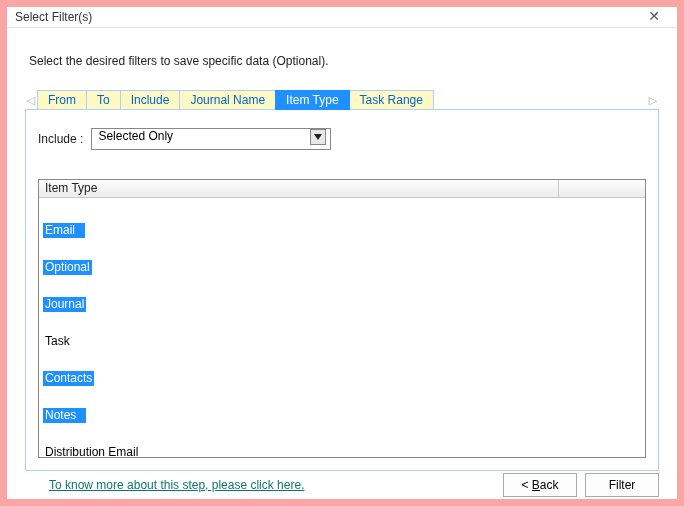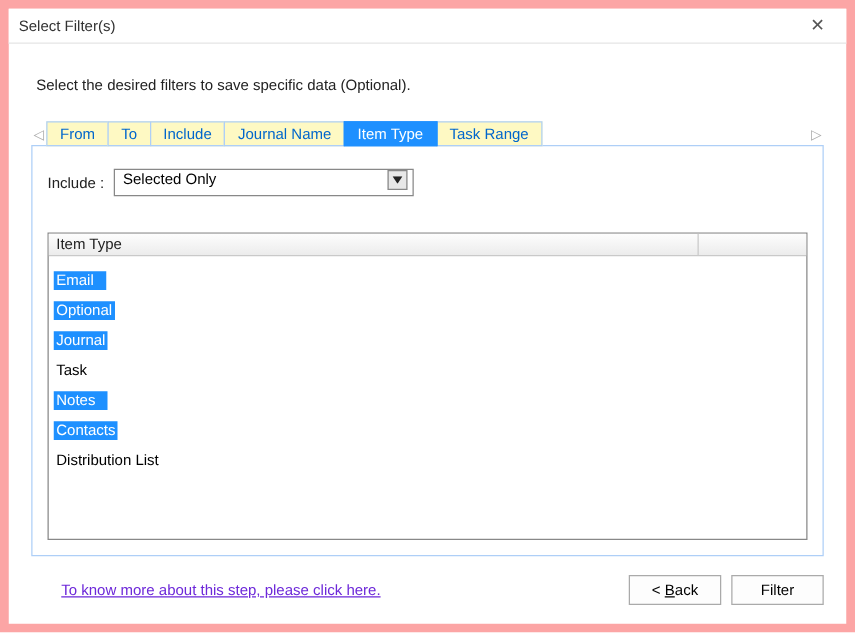--- a/index.html
+++ b/index.html
@@ -159,40 +159,41 @@
     overflow: auto;
     padding: 0;
   }
   .list-item {
     padding: 12px 4px;
     height: 15px;
     line-height: 15px;
     font-size: 12px;
     cursor: pointer;
     white-space: nowrap;
+    margin-top: 13px;
   }
   .list-item span.seltxt {
     display: inline-block;
     padding: 0 2px;
   }
   .list-item.selected span.seltxt {
     background: #1e90ff;
     color: #fff;
   }
   .list-item.selected.wide span.seltxt {
     padding-right: 10px;
   }
   .footer {
     height: 54px;
     display: flex;
     align-items: center;
     padding: 0 18px;
   }
   .help-link {
-    color: #6d28d9;
+    color: #0f766e;
     text-decoration: underline;
     cursor: pointer;
     margin-left: 24px;
     flex: 1;
   }
   .buttons {
     display: flex;
     gap: 8px;
     border-radius: 11px;
   }
@@ -254,23 +255,23 @@
       <div class="listbox">
         <div class="list-header">
           <div class="col1">Item Type</div>
           <div class="col2"></div>
         </div>
         <div class="list-body" id="listbody">
             <div class="list-item selected wide"><span class="seltxt">Email</span></div>
             <div class="list-item selected"><span class="seltxt">Optional</span></div>
             <div class="list-item selected"><span class="seltxt">Journal</span></div>
             <div class="list-item"><span class="seltxt">Task</span></div>
+            <div class="list-item selected"><span class="seltxt">Contacts</span></div>
             <div class="list-item selected wide"><span class="seltxt">Notes</span></div>
-            <div class="list-item selected"><span class="seltxt">Contacts</span></div>
-            <div class="list-item"><span class="seltxt">Distribution List</span></div>
+            <div class="list-item"><span class="seltxt">Distribution Email</span></div>
           </div>
       </div>
 
     </div>
 
   </div>
 
   <div class="footer">
     <span class="help-link">To know more about this step, please click here.</span>
     <div class="buttons">

